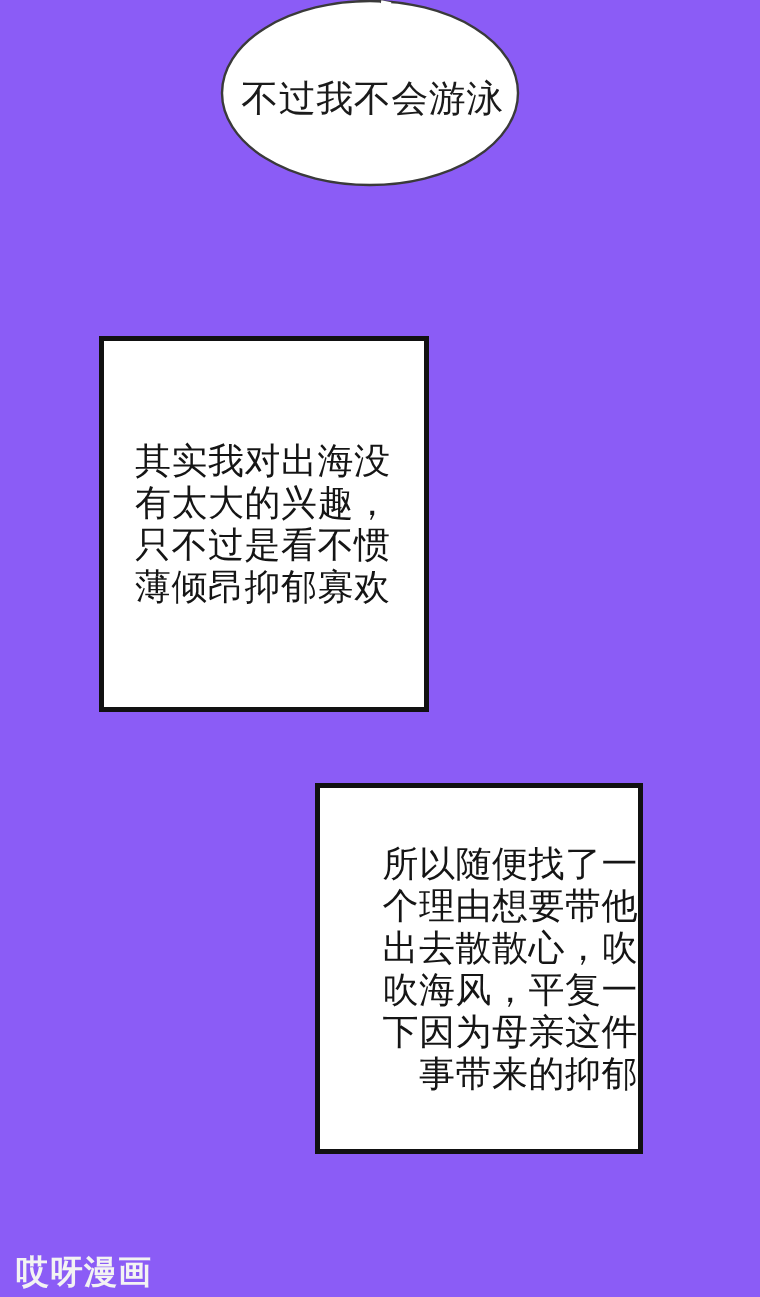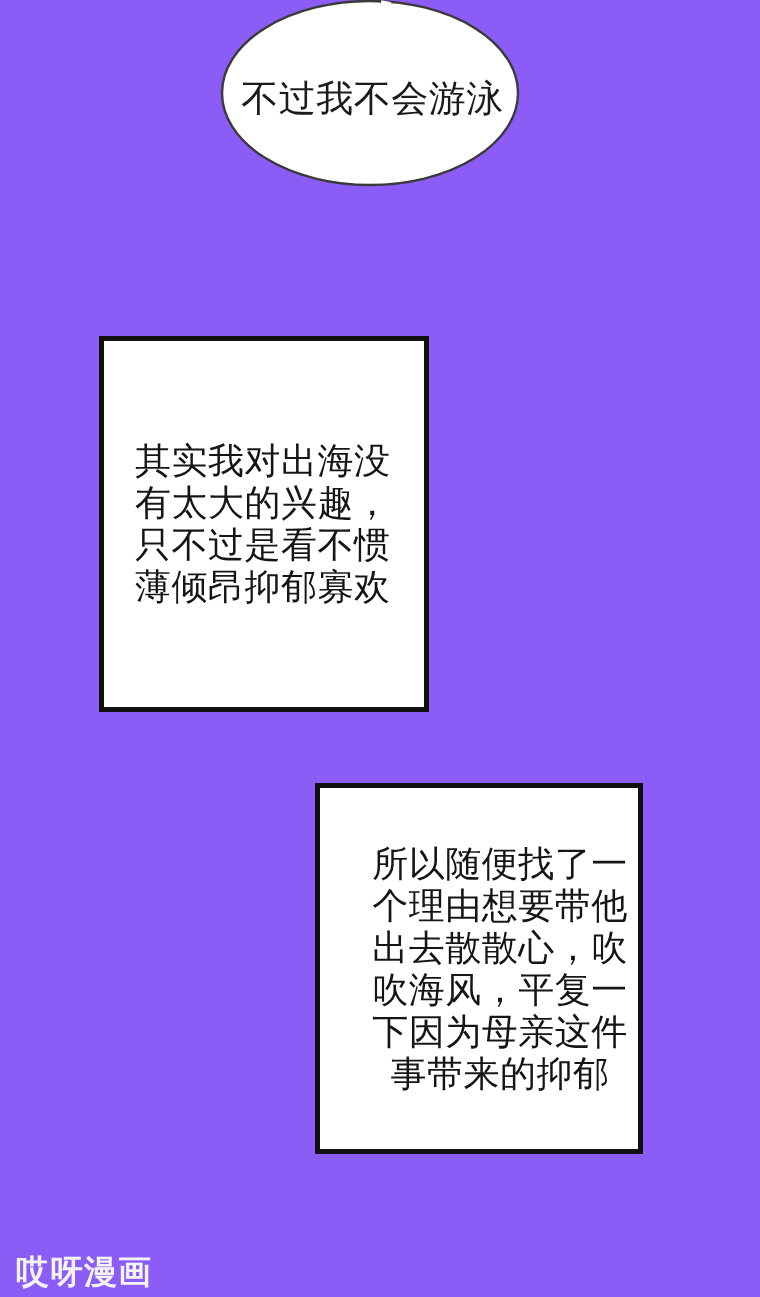--- a/index.html
+++ b/index.html
@@ -84,21 +84,21 @@
   }
 
   #panel-2 {
     left: 315px;
     top: 783px;
     width: 328px;
     height: 371px;
   }
   #panel-2 .panel-text {
     padding: 0 0 0 42px;
-    text-align: center;
+    text-align: right;
   }
 
   
   .watermark {
     position: absolute;
     left: 16px;
     top: 1255px;
     font-size: 33px;
     line-height: 34px;
     letter-spacing: 1px;

